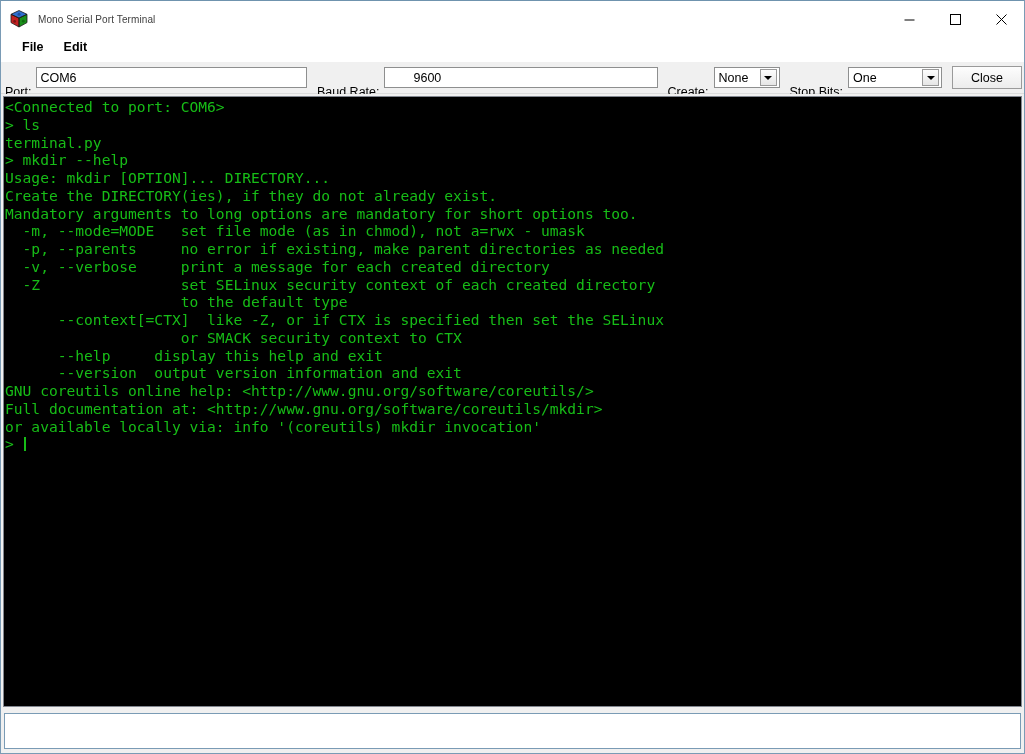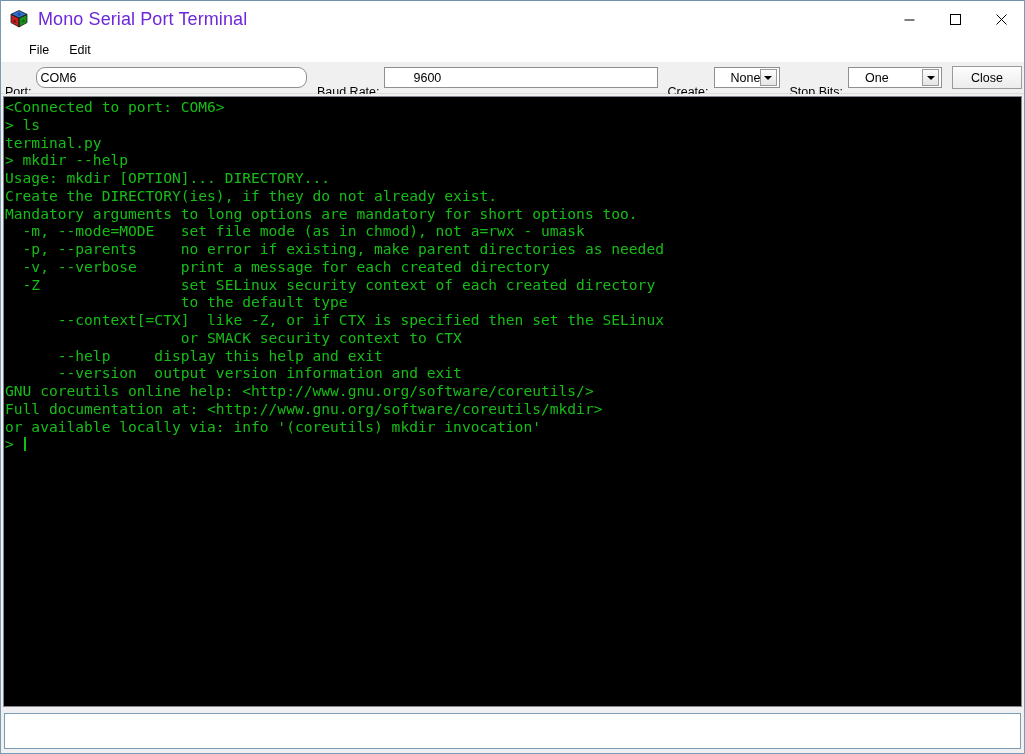--- a/index.html
+++ b/index.html
@@ -37,22 +37,22 @@
   }
   #app-icon {
     width: 20px;
     height: 20px;
     margin-left: 8px;
     margin-right: 9px;
     flex: 0 0 20px;
     position: relative;
   }
   #title-text {
-    font-size: 18px;
-    color: #6d28d9;
+    font-size: 10px;
+    color: #404040;
     letter-spacing: 0.1px;
     white-space: nowrap;
   }
   .win-btns {
     position: absolute;
     right: 0;
     top: 0;
     height: 36px;
     display: flex;
   }
@@ -67,22 +67,22 @@
     padding: 0;
     cursor: default;
   }
 
   
   #menubar {
     height: 25px;
     flex: 0 0 25px;
     background: #ffffff;
     display: flex;
-    align-items: center;
-    padding-left: 24px;
+    padding-left: 17px;
+    font-weight: bold;
   }
   .menu-item {
     font-size: 12.5px;
     color: #000000;
     padding: 3px 10px 3px 4px;
     margin-right: 6px;
     cursor: default;
     white-space: nowrap;
   }
 
@@ -109,39 +109,39 @@
     font-family: "Liberation Sans", sans-serif;
     font-size: 12.5px;
     color: #000000;
     background: #ffffff;
     border: 1px solid #8e8f8f;
     height: 21px;
     box-sizing: border-box;
     padding: 0 3px;
     outline: none;
   }
-  #port-input { width: 300px; margin-right: 10px; border-radius: 9px; }
+  #port-input { width: 300px; margin-right: 10px; }
   #baud-input { width: 300px; margin-right: 10px; padding-left: 28px; }
 
   .combo {
     height: 21px;
     box-sizing: border-box;
     border: 1px solid #8e8f8f;
     background: #ffffff;
     display: flex;
     align-items: center;
     position: relative;
     margin-right: 10px;
     cursor: default;
     flex: 0 0 auto;
   }
   .combo .combo-val {
     font-size: 12.5px;
     color: #000000;
-    padding: 0 16px;
+    padding: 0 4px;
     flex: 1 1 auto;
     white-space: nowrap;
     overflow: hidden;
   }
   .combo .combo-arrow {
     width: 17px;
     height: 17px;
     margin-right: 2px;
     flex: 0 0 17px;
     background: linear-gradient(#fdfdfd, #e6e6e6);

